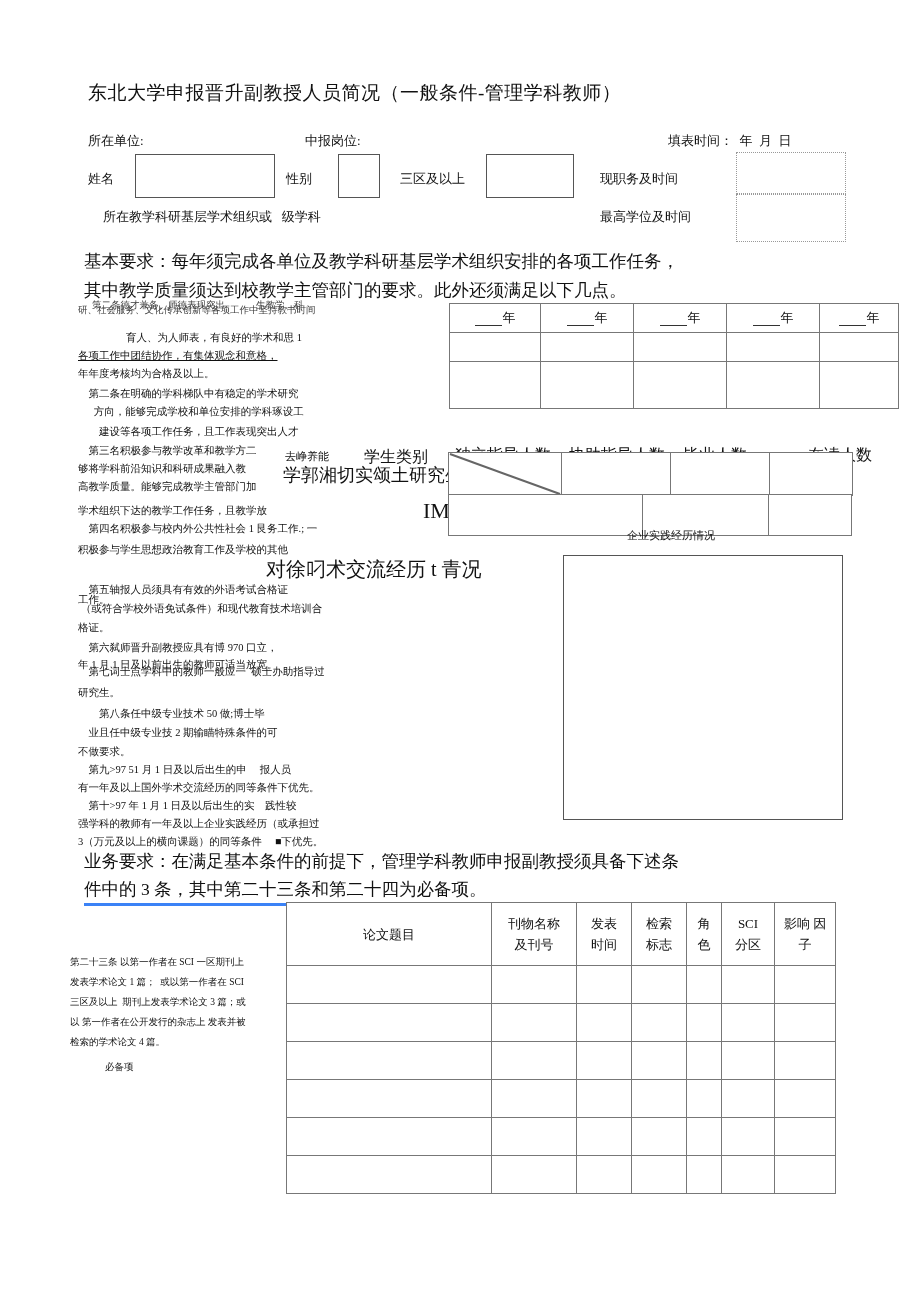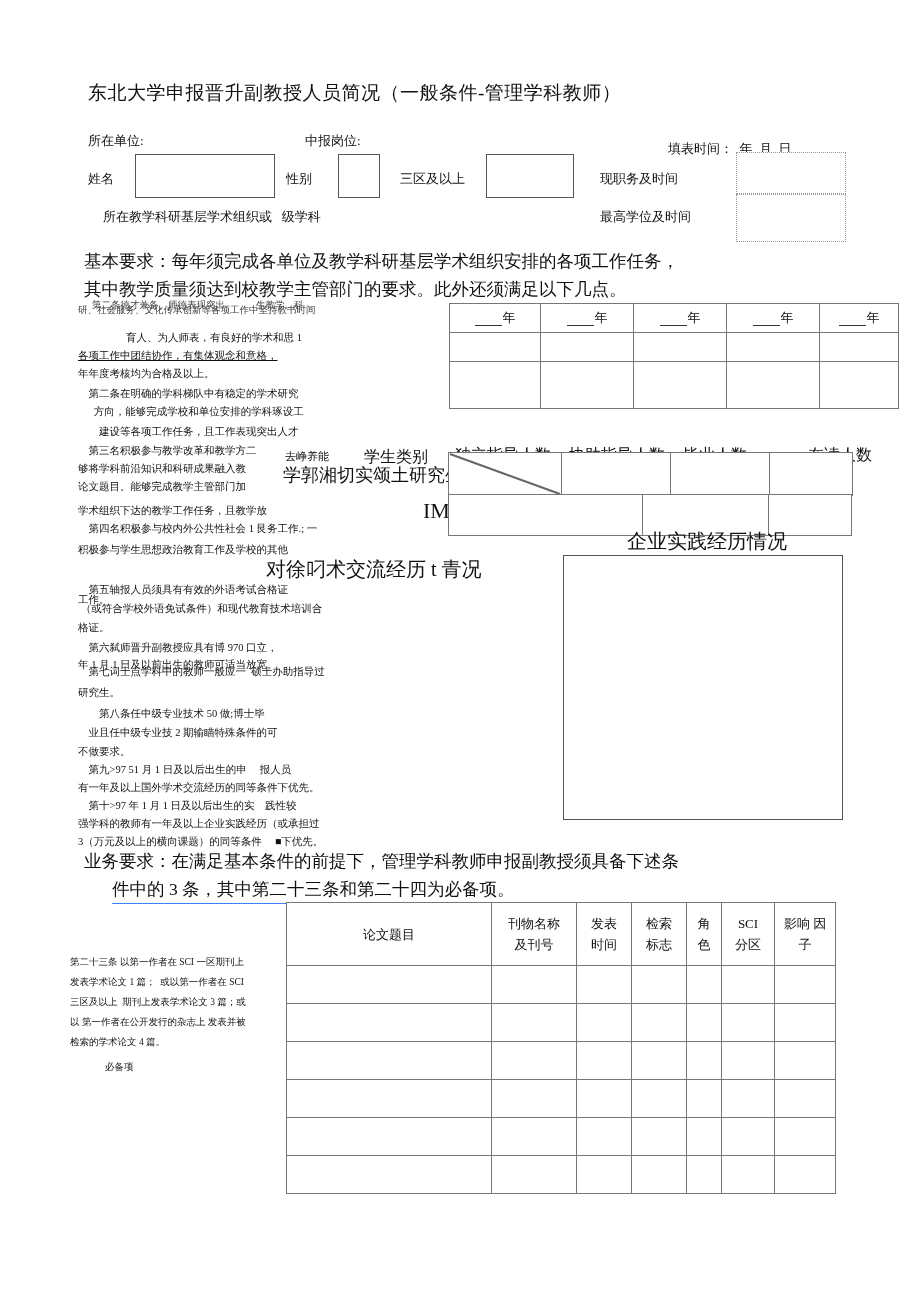--- a/index.html
+++ b/index.html
@@ -53,62 +53,62 @@
   #student-table td { height:26px; }
 
   
   #paper-table td { font-size:15px; }
   #paper-table .hdr { height:62px; line-height:21px; }
   #paper-table .rw { height:38px; }
 
   
   .diag { position:relative; overflow:hidden; }
   .diag svg { position:absolute; left:0; top:0; }
-  .underline-hd { border-bottom:1px solid #3b82f6; display:inline-block;margin-left:28px; }
+  .underline-hd { border-bottom:3px solid #3b82f6; display:inline-block; }
 </style>
 </head>
 <body>
 
 <div class="abs t" id="title">东北大学申报晋升副教授人员简况（一般条件-管理学科教师）</div>
 
 <div class="abs t lbl" style="left:88px; top:132px;">所在单位:</div>
 <div class="abs t lbl" style="left:305px; top:132px;">中报岗位:</div>
-<div class="abs t lbl" style="left:668px; top:132px;margin-top:8px;">填表时间：  年  月  日</div>
+<div class="abs t lbl" style="left:668px; top:132px;">填表时间：  年  月  日</div>
 
 <div class="abs t lbl" style="left:88px; top:170px;">姓名</div>
 <div class="abs box" style="left:135px; top:154px; width:140px; height:44px;"></div>
 
 <div class="abs t lbl" style="left:286px; top:170px;">性别</div>
 <div class="abs box" style="left:338px; top:154px; width:42px; height:44px;"></div>
 
 <div class="abs t lbl" style="left:400px; top:170px;">三区及以上</div>
 <div class="abs box" style="left:486px; top:154px; width:88px; height:44px;"></div>
 
 <div class="abs t lbl" style="left:600px; top:170px;">现职务及时间</div>
 <div class="abs box-dot" style="left:736px; top:152px; width:110px; height:42px;"></div>
 
 <div class="abs t lbl" style="left:103px; top:208px;">所在教学科研基层学术组织或   级学科</div>
 <div class="abs t lbl" style="left:600px; top:208px;">最高学位及时间</div>
 <div class="abs box-dot" style="left:736px; top:194px; width:110px; height:48px;"></div>
 
 <div class="abs t hd" style="left:84px; top:248px;">基本要求：每年须完成各单位及教学科研基层学术组织安排的各项工作任务，</div>
-<div class="abs t hd" style="left:84px; top:277px;font-family:Liberation Mono, monospace;">其中教学质量须达到校教学主管部门的要求。此外还须满足以下几点。</div>
+<div class="abs t hd" style="left:84px; top:277px;">其中教学质量须达到校教学主管部门的要求。此外还须满足以下几点。</div>
 
 <div class="abs t body-xs garble" style="left:92px; top:298px;">第二条德才兼备、师德表现突出             生教学、科</div>
 <div class="abs t body-xs garble" style="left:78px; top:303px;">研、社会服务、文化传承创新等各项工作中坚持教书时间</div>
 
 <div class="abs t body-sm" style="left:78px; top:330px;margin-left:48px;">育人、为人师表，有良好的学术和思 1</div>
 <div class="abs t body-sm" style="left:78px; top:348px;text-decoration:underline;">各项工作中团结协作，有集体观念和意格，</div>
 <div class="abs t body-sm" style="left:78px; top:366px;">年年度考核均为合格及以上。</div>
 <div class="abs t body-sm" style="left:78px; top:386px;">    第二条在明确的学科梯队中有稳定的学术研究</div>
 <div class="abs t body-sm" style="left:78px; top:404px;">      方向，能够完成学校和单位安排的学科琢设工</div>
 <div class="abs t body-sm" style="left:78px; top:424px;">        建设等各项工作任务，且工作表现突出人才</div>
 <div class="abs t body-sm" style="left:78px; top:443px;">    第三名积极参与教学改革和教学方二</div>
 <div class="abs t body-sm" style="left:78px; top:461px;">够将学科前沿知识和科研成果融入教</div>
-<div class="abs t body-sm" style="left:78px; top:479px;">论文题目。能够完成教学主管部门加</div>
+<div class="abs t body-sm" style="left:78px; top:479px;">高教学质量。能够完成教学主管部门加</div>
 <div class="abs t body-sm" style="left:78px; top:503px;">学术组织下达的教学工作任务，且教学放</div>
 <div class="abs t body-sm" style="left:78px; top:521px;">    第四名积极参与校内外公共性社会 1 艮务工作.; 一</div>
 <div class="abs t body-sm" style="left:78px; top:542px;">积极参与学生思想政治教育工作及学校的其他</div>
 <div class="abs t body-sm" style="left:78px; top:562px;margin-top:30px;">工作。</div>
 <div class="abs t body-sm" style="left:78px; top:582px;">    第五轴报人员须具有有效的外语考试合格证</div>
 <div class="abs t body-sm" style="left:78px; top:601px;"> （或符合学校外语免试条件）和现代教育技术培训合</div>
 <div class="abs t body-sm" style="left:78px; top:620px;">格证。</div>
 <div class="abs t body-sm" style="left:78px; top:640px;">    第六弑师晋升副教授应具有博 970 口立，</div>
 <div class="abs t body-sm" style="left:78px; top:657px;">年 1 月 1 日及以前出生的教师可适当放宽。</div>
 <div class="abs t body-sm" style="left:78px; top:664px;">    第七词士点学科中的教师一般应一  硕士办助指导过</div>
@@ -183,21 +183,21 @@
     <tbody>
         <tr>
       <td style="width:193px; height:40px;"></td>
       <td style="width:125px;"></td>
       <td style="width:82px;"></td>
     </tr>
   </tbody>
     </table>
 </div>
 
-<div class="abs t" style="left:627px; top:528px; font-size:20px;">企业实践经历情况</div>
+<div class="abs t" style="left:627px; top:528px; font-size:11px;">企业实践经历情况</div>
 <div class="abs box" style="left:563px; top:555px; width:280px; height:265px;"></div>
 
 <div class="abs t hd" style="left:84px; top:848px;">业务要求：在满足基本条件的前提下，管理学科教师申报副教授须具备下述条</div>
 <div class="abs t hd" style="left:84px; top:876px;"><span class="underline-hd">件中的 3 条，其中第二十三条和第二十四为必备项。</span></div>
 
 <div class="abs t body-xs" style="left:70px; top:955px;">第二十三条 以第一作者在 SCI 一区期刊上</div>
 <div class="abs t body-xs" style="left:70px; top:975px;">发表学术论文 1 篇；  或以第一作者在 SCI</div>
 <div class="abs t body-xs" style="left:70px; top:995px;">三区及以上  期刊上发表学术论文 3 篇；或</div>
 <div class="abs t body-xs" style="left:70px; top:1015px;">以 第一作者在公开发行的杂志上 发表并被</div>
 <div class="abs t body-xs" style="left:70px; top:1035px;">检索的学术论文 4 篇。</div>

